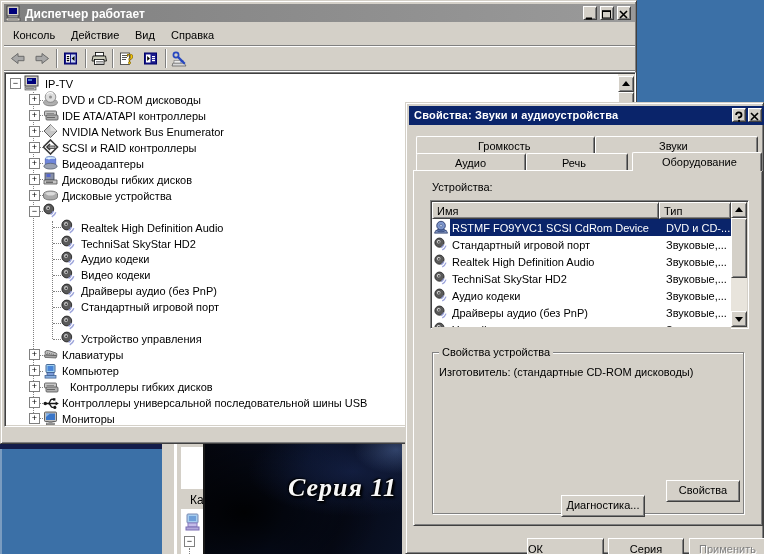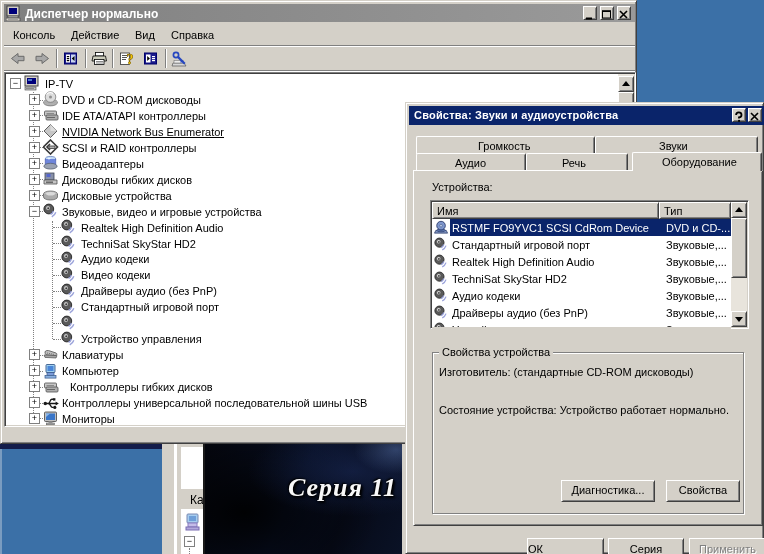--- a/index.html
+++ b/index.html
@@ -56,21 +56,21 @@
 <div class="a win" style="left:0;top:0;width:637px;height:444px;padding:3px;">
 <div class="a" style="left:3px;top:3px;width:631px;height:18px;
 background:linear-gradient(90deg,#808080,#9a9a9a);"></div>
 <svg class="a" width="16" height="16" style="left:5px;top:4px;">
 <rect x="1" y="1" width="12" height="10" fill="#d4d0c8" stroke="#404040"></rect>
 <rect x="3" y="3" width="8" height="6" fill="#00007a"></rect>
 <rect x="2" y="11" width="10" height="2" fill="#b0b0b0" stroke="#404040" stroke-width=".5"></rect>
 <rect x="0" y="13" width="14" height="3" fill="#d4d0c8" stroke="#404040" stroke-width=".7"></rect>
 <line x1="2" y1="14.5" x2="12" y2="14.5" stroke="#808080" stroke-width=".6"></line>
       </svg>
-<div class="a tt" style="left:24px;top:6px;font-size:12px;">Диспетчер нормально</div>
+<div class="a tt" style="left:24px;top:6px;font-size:12px;">Диспетчер работает</div>
 <div class="a btn" style="left:582px;top:5px;width:14px;height:14px;"><svg width="12" height="12">
           <rect x="2" y="8.5" width="6" height="2" fill="#000"></rect>
         </svg></div>
 <div class="a btn" style="left:599px;top:5px;width:14px;height:14px;"><svg width="12" height="12">
           <rect x="1.5" y="2" width="8" height="7" fill="none" stroke="#000" stroke-width="1"></rect>
           <line x1="1" y1="2.2" x2="10" y2="2.2" stroke="#000" stroke-width="1.6"></line>
         </svg></div>
 <div class="a btn" style="left:616px;top:5px;width:14px;height:14px;"><svg width="12" height="12">
           <path d="M2 2 L9 9 M9 2 L2 9" stroke="#000" stroke-width="1.6"></path>
         </svg></div>
@@ -165,21 +165,21 @@
 <line x1="4" y1="10.5" x2="12" y2="10.5" stroke="#666"></line>
         <line x1="3.5" y1="6.5" x2="11" y2="6.5" stroke="#888"></line>
       </svg>
 <div class="a tb" style="left:61px;top:108.9px;">IDE ATA/ATAPI контроллеры</div>
 <div class="a dot-h" style="left:33px;top:130.3px;width:9px;"></div>
 <div class="a exp" style="left:28px;top:124.8px;">+</div>
 <svg class="a" width="16" height="16" viewBox="0 0 16 16" style="left:42px;top:122px;">
         <path d="M7.5 1.5 L14 8 L7.5 14.5 L1 8 Z" fill="#c6c6c6" stroke="#505050" stroke-width=".9"></path>
 <path d="M7.5 1.5 L14 8 L7.5 8 Z" fill="#dcdcdc"></path>
       </svg>
-<div class="a tb" style="left:61px;top:124.8px;text-decoration:underline;">NVIDIA Network Bus Enumerator</div>
+<div class="a tb" style="left:61px;top:124.8px;">NVIDIA Network Bus Enumerator</div>
 <div class="a dot-h" style="left:33px;top:146.3px;width:9px;"></div>
 <div class="a exp" style="left:28px;top:140.8px;">+</div>
 <svg class="a" width="16" height="16" viewBox="0 0 16 16" style="left:42px;top:138px;">
         <path d="M7.5 1 L14.5 8 L7.5 15 L0.5 8 Z" fill="none" stroke="#383838" stroke-width="1.6"></path>
 <path d="M7 5 L4 8 L7 11" fill="none" stroke="#383838" stroke-width="1.6"></path>
 <rect x="6" y="7" width="6" height="2.4" fill="#b2b2b2" stroke="#383838" stroke-width=".8"></rect>
       </svg>
 <div class="a tb" style="left:61px;top:140.8px;">SCSI и RAID контроллеры</div>
 <div class="a dot-h" style="left:33px;top:162.2px;width:9px;"></div>
 <div class="a exp" style="left:28px;top:156.8px;">+</div>
@@ -209,21 +209,20 @@
 <div class="a tb" style="left:61px;top:188.6px;">Дисковые устройства</div>
 <div class="a dot-h" style="left:33px;top:210.1px;width:9px;"></div>
 <div class="a exp" style="left:28px;top:204.6px;">−</div>
 <svg class="a" width="16" height="16" viewBox="0 0 16 16" style="left:42px;top:202px;">
         <circle cx="5.8" cy="6" r="4.9" fill="#5a5a5a" stroke="#242424" stroke-width=".9"></circle>
 <circle cx="5" cy="5" r="2.2" fill="#dcdcdc" stroke="#404040" stroke-width=".5"></circle>
 <circle cx="5.2" cy="5.2" r="1" fill="#383838"></circle>
 <path d="M10.4 8 A5.5 5.5 0 0 1 7.6 11.4" stroke="#9aa2da" stroke-width="1.4" fill="none"></path>
 <path d="M12.8 9.2 A8 8 0 0 1 8.8 13.8" stroke="#9aa2da" stroke-width="1.4" fill="none"></path>
       </svg>
-<div class="a tb" style="left:61px;top:204.6px;">Звуковые, видео и игровые устройства</div>
 <div class="a dot-h" style="left:52px;top:226.0px;width:8px;"></div>
 <svg class="a" width="16" height="16" viewBox="0 0 16 16" style="left:60px;top:218px;">
         <circle cx="5.8" cy="6" r="4.9" fill="#5a5a5a" stroke="#242424" stroke-width=".9"></circle>
 <circle cx="5" cy="5" r="2.2" fill="#dcdcdc" stroke="#404040" stroke-width=".5"></circle>
 <circle cx="5.2" cy="5.2" r="1" fill="#383838"></circle>
 <path d="M10.4 8 A5.5 5.5 0 0 1 7.6 11.4" stroke="#9aa2da" stroke-width="1.4" fill="none"></path>
 <path d="M12.8 9.2 A8 8 0 0 1 8.8 13.8" stroke="#9aa2da" stroke-width="1.4" fill="none"></path>
       </svg>
 <div class="a tb" style="left:80px;top:220.5px;">Realtek High Definition Audio</div>
 <div class="a dot-h" style="left:52px;top:242.0px;width:8px;"></div>
@@ -433,22 +432,21 @@
 <circle cx="5.2" cy="5.2" r="1" fill="#383838"></circle>
 <path d="M10.4 8 A5.5 5.5 0 0 1 7.6 11.4" stroke="#9aa2da" stroke-width="1.4" fill="none"></path>
 <path d="M12.8 9.2 A8 8 0 0 1 8.8 13.8" stroke="#9aa2da" stroke-width="1.4" fill="none"></path>
       </svg>
 <div class="a tb" style="left:46px;top:221px;color:#000;">Устройства записи видео</div>
 <div class="a tb" style="left:260px;top:221px;color:#000;">Звуковые,...</div>
 <div class="a" style="left:26px;top:224px;width:299px;height:13px;background:#d4d0c8;"></div>
 <div class="a" style="left:26px;top:249px;width:312px;height:162px;border:1px solid #808080;box-shadow:1px 1px 0 #ffffff, inset 1px 1px 0 #ffffff;"></div>
 <div class="a tb" style="left:33px;top:243px;background:#d4d0c8;padding:0 3px;">Свойства устройства</div>
 <div class="a tb" style="left:33px;top:263px;">Изготовитель: (стандартные CD-ROM дисководы)</div>
-<div class="a tb" style="left:33px;top:301px;">Состояние устройства: Устройство работает нормально.</div>
-<div class="a btn" style="left:155px;top:377px;width:94px;height:22px;">
+<div class="a btn" style="left:155px;top:392px;width:84px;height:22px;">
         <div class="tb" style="text-align:center;margin-top:3px;">Диагностика...</div>
       </div>
 <div class="a btn" style="left:260px;top:377px;width:74px;height:22px;">
         <div class="tb" style="text-align:center;margin-top:3px;">Свойства</div>
       </div>
 <div class="a btn" style="left:121px;top:435px;width:77px;height:23px;">
         <div class="tb" style="text-align:left;margin-top:4px;">ОК</div>
       </div>
 <div class="a btn" style="left:202px;top:435px;width:76px;height:23px;">
         <div class="tb" style="text-align:center;margin-top:4px;">Серия</div>

